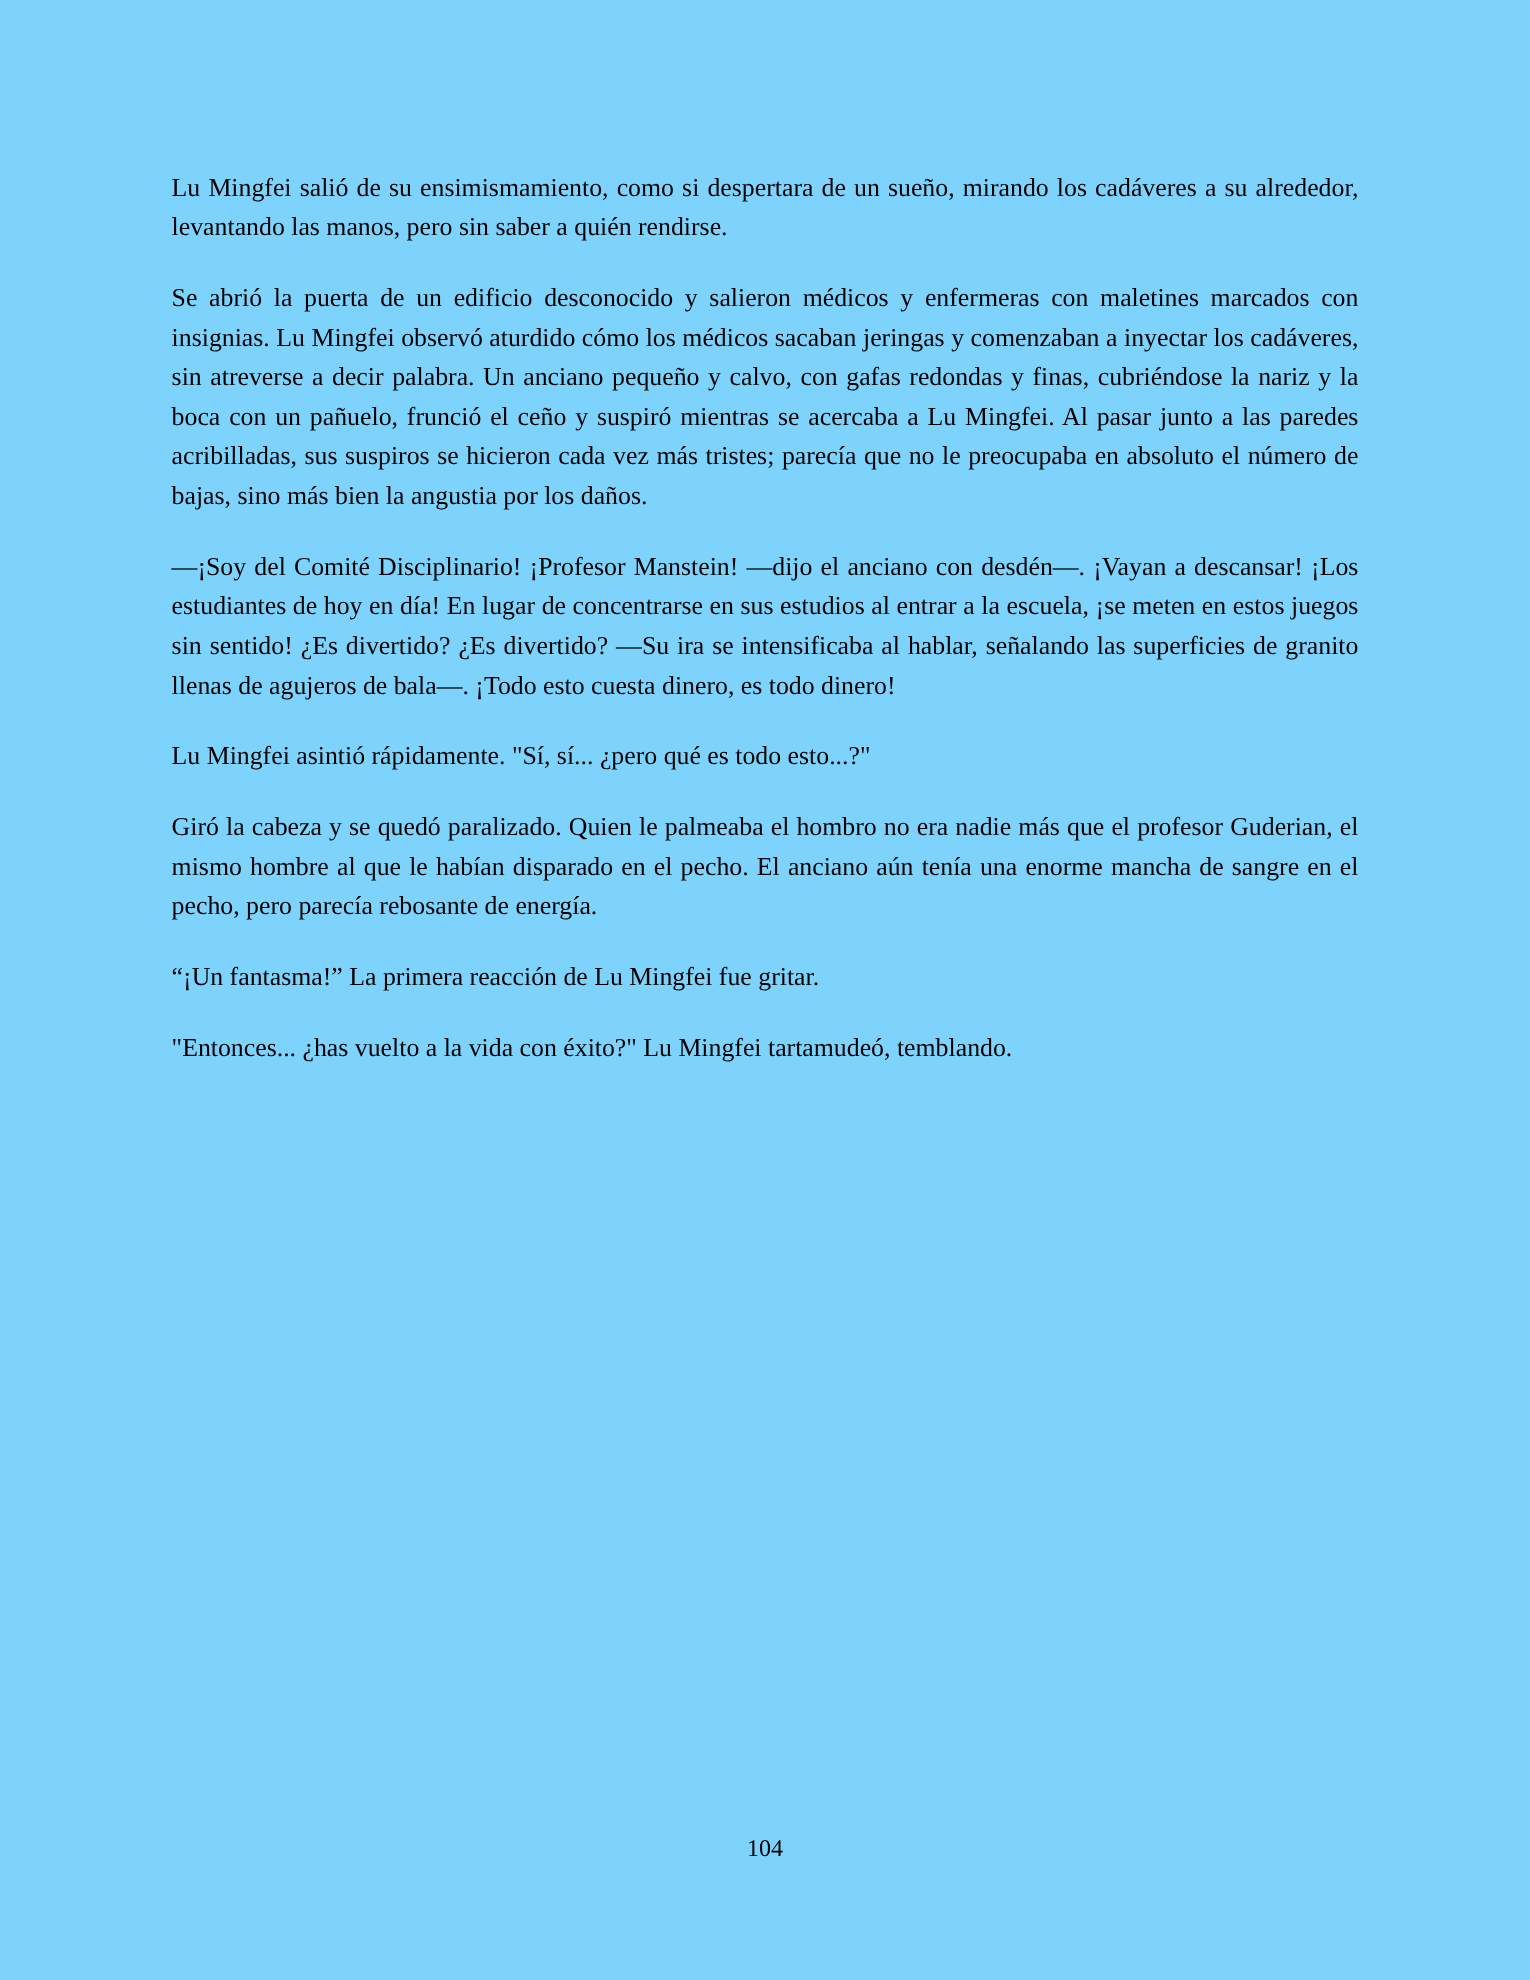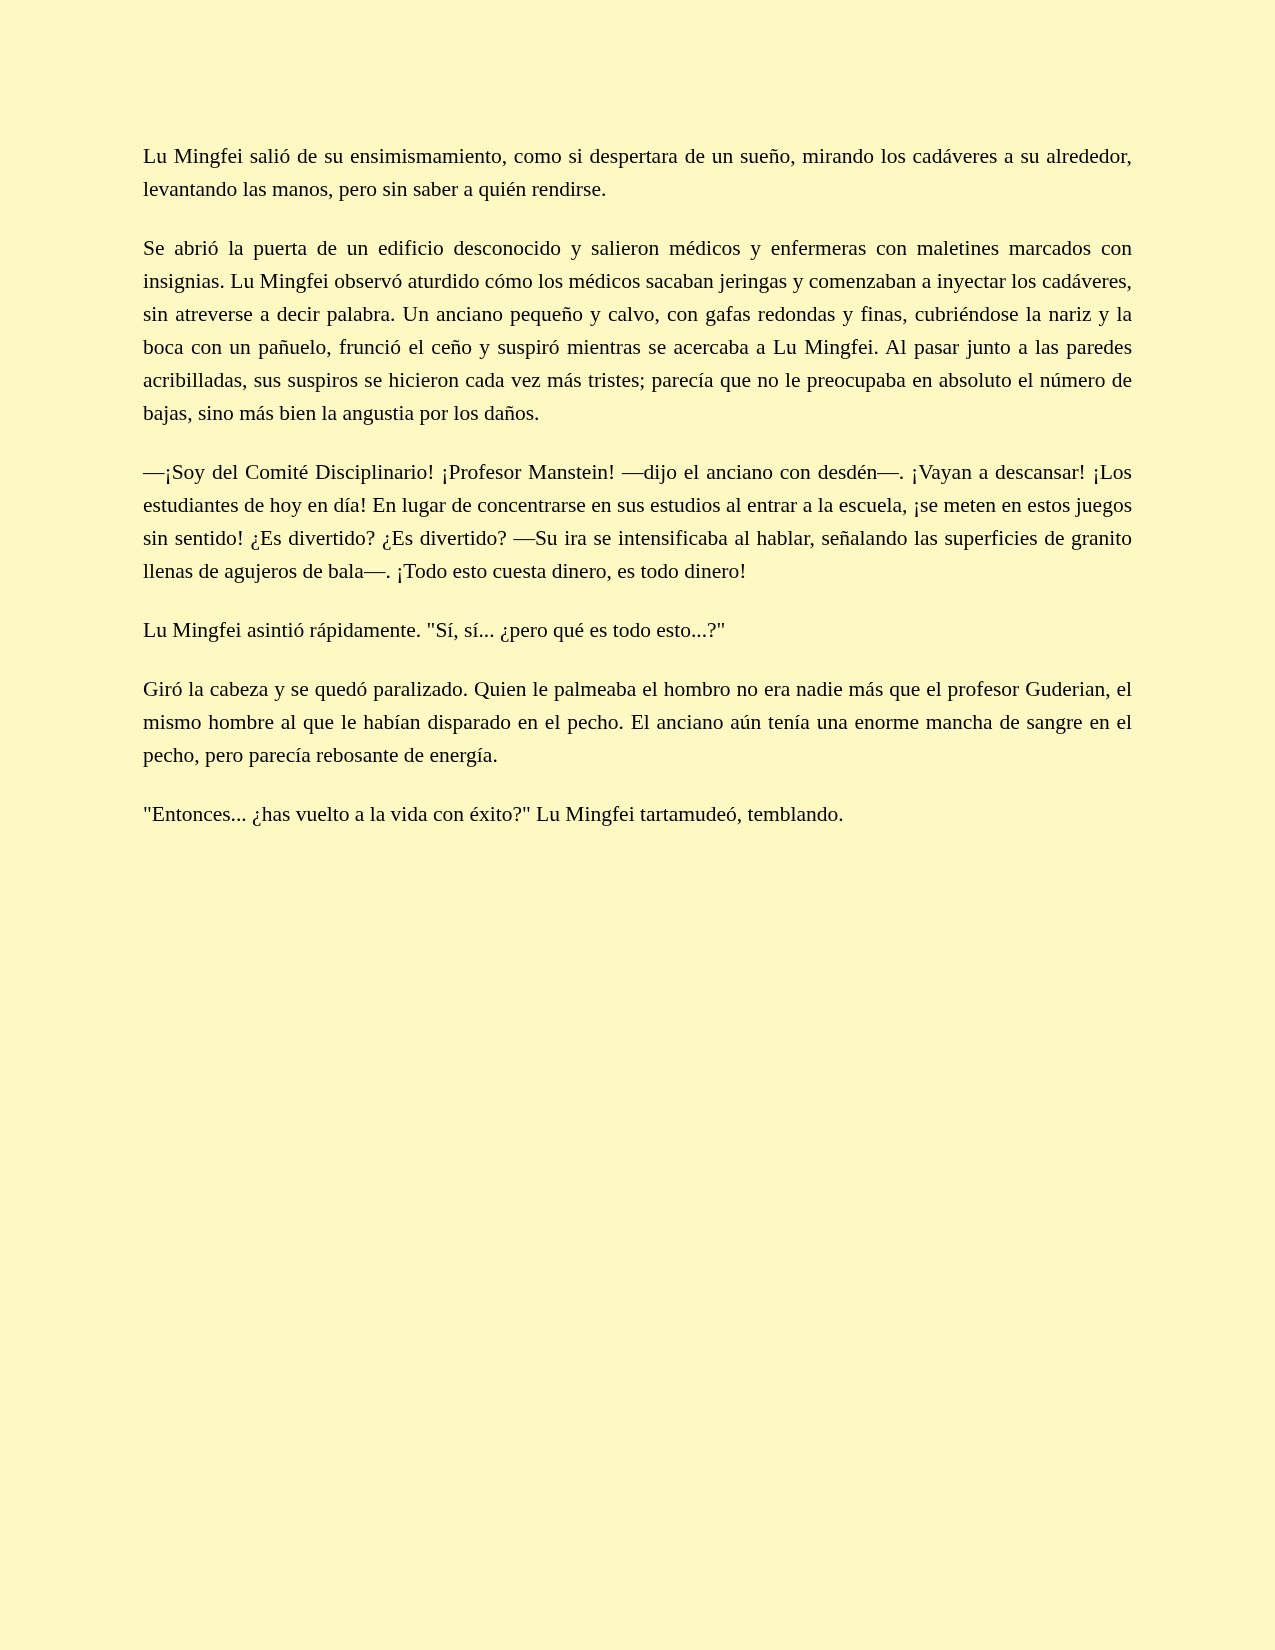--- a/index.html
+++ b/index.html
@@ -10,21 +10,21 @@
   }
   body {
     font-family: "Liberation Serif", "DejaVu Serif", serif;
     color: #000000;
   }
   .page {
     position: relative;
     width: 1275px;
     height: 1650px;
     margin: 0 auto;
-    background: #fef9c3;
+    background: #7dd3fc;
     box-sizing: border-box;
     overflow: hidden;
   }
   .text-column {
     position: absolute;
     left: 143px;
     top: 140px;
     width: 989px;
   }
   .para {
@@ -58,17 +58,19 @@
 <body>
 
 <div class="page">
 
   <div class="text-column">
     <p class="para">Lu Mingfei salió de su ensimismamiento, como si despertara de un sueño, mirando los cadáveres a su alrededor, levantando las manos, pero sin saber a quién rendirse.</p>
     <p class="para">Se abrió la puerta de un edificio desconocido y salieron médicos y enfermeras con maletines marcados con insignias. Lu Mingfei observó aturdido cómo los médicos sacaban jeringas y comenzaban a inyectar los cadáveres, sin atreverse a decir palabra. Un anciano pequeño y calvo, con gafas redondas y finas, cubriéndose la nariz y la boca con un pañuelo, frunció el ceño y suspiró mientras se acercaba a Lu Mingfei. Al pasar junto a las paredes acribilladas, sus suspiros se hicieron cada vez más tristes; parecía que no le preocupaba en absoluto el número de bajas, sino más bien la angustia por los daños.</p>
     <p class="para">—¡Soy del Comité Disciplinario! ¡Profesor Manstein! —dijo el anciano con desdén—. ¡Vayan a descansar! ¡Los estudiantes de hoy en día! En lugar de concentrarse en sus estudios al entrar a la escuela, ¡se meten en estos juegos sin sentido! ¿Es divertido? ¿Es divertido? —Su ira se intensificaba al hablar, señalando las superficies de granito llenas de agujeros de bala—. ¡Todo esto cuesta dinero, es todo dinero!</p>
     <p class="para">Lu Mingfei asintió rápidamente. "Sí, sí... ¿pero qué es todo esto...?"</p>
     <p class="para">Giró la cabeza y se quedó paralizado. Quien le palmeaba el hombro no era nadie más que el profesor Guderian, el mismo hombre al que le habían disparado en el pecho. El anciano aún tenía una enorme mancha de sangre en el pecho, pero parecía rebosante de energía.</p>
+    <p class="para">“¡Un fantasma!” La primera reacción de Lu Mingfei fue gritar.</p>
     <p class="para">"Entonces... ¿has vuelto a la vida con éxito?" Lu Mingfei tartamudeó, temblando.</p>
   </div>
 
+  <div class="page-number">104</div>
 
 </div>
 
 </body></html>

